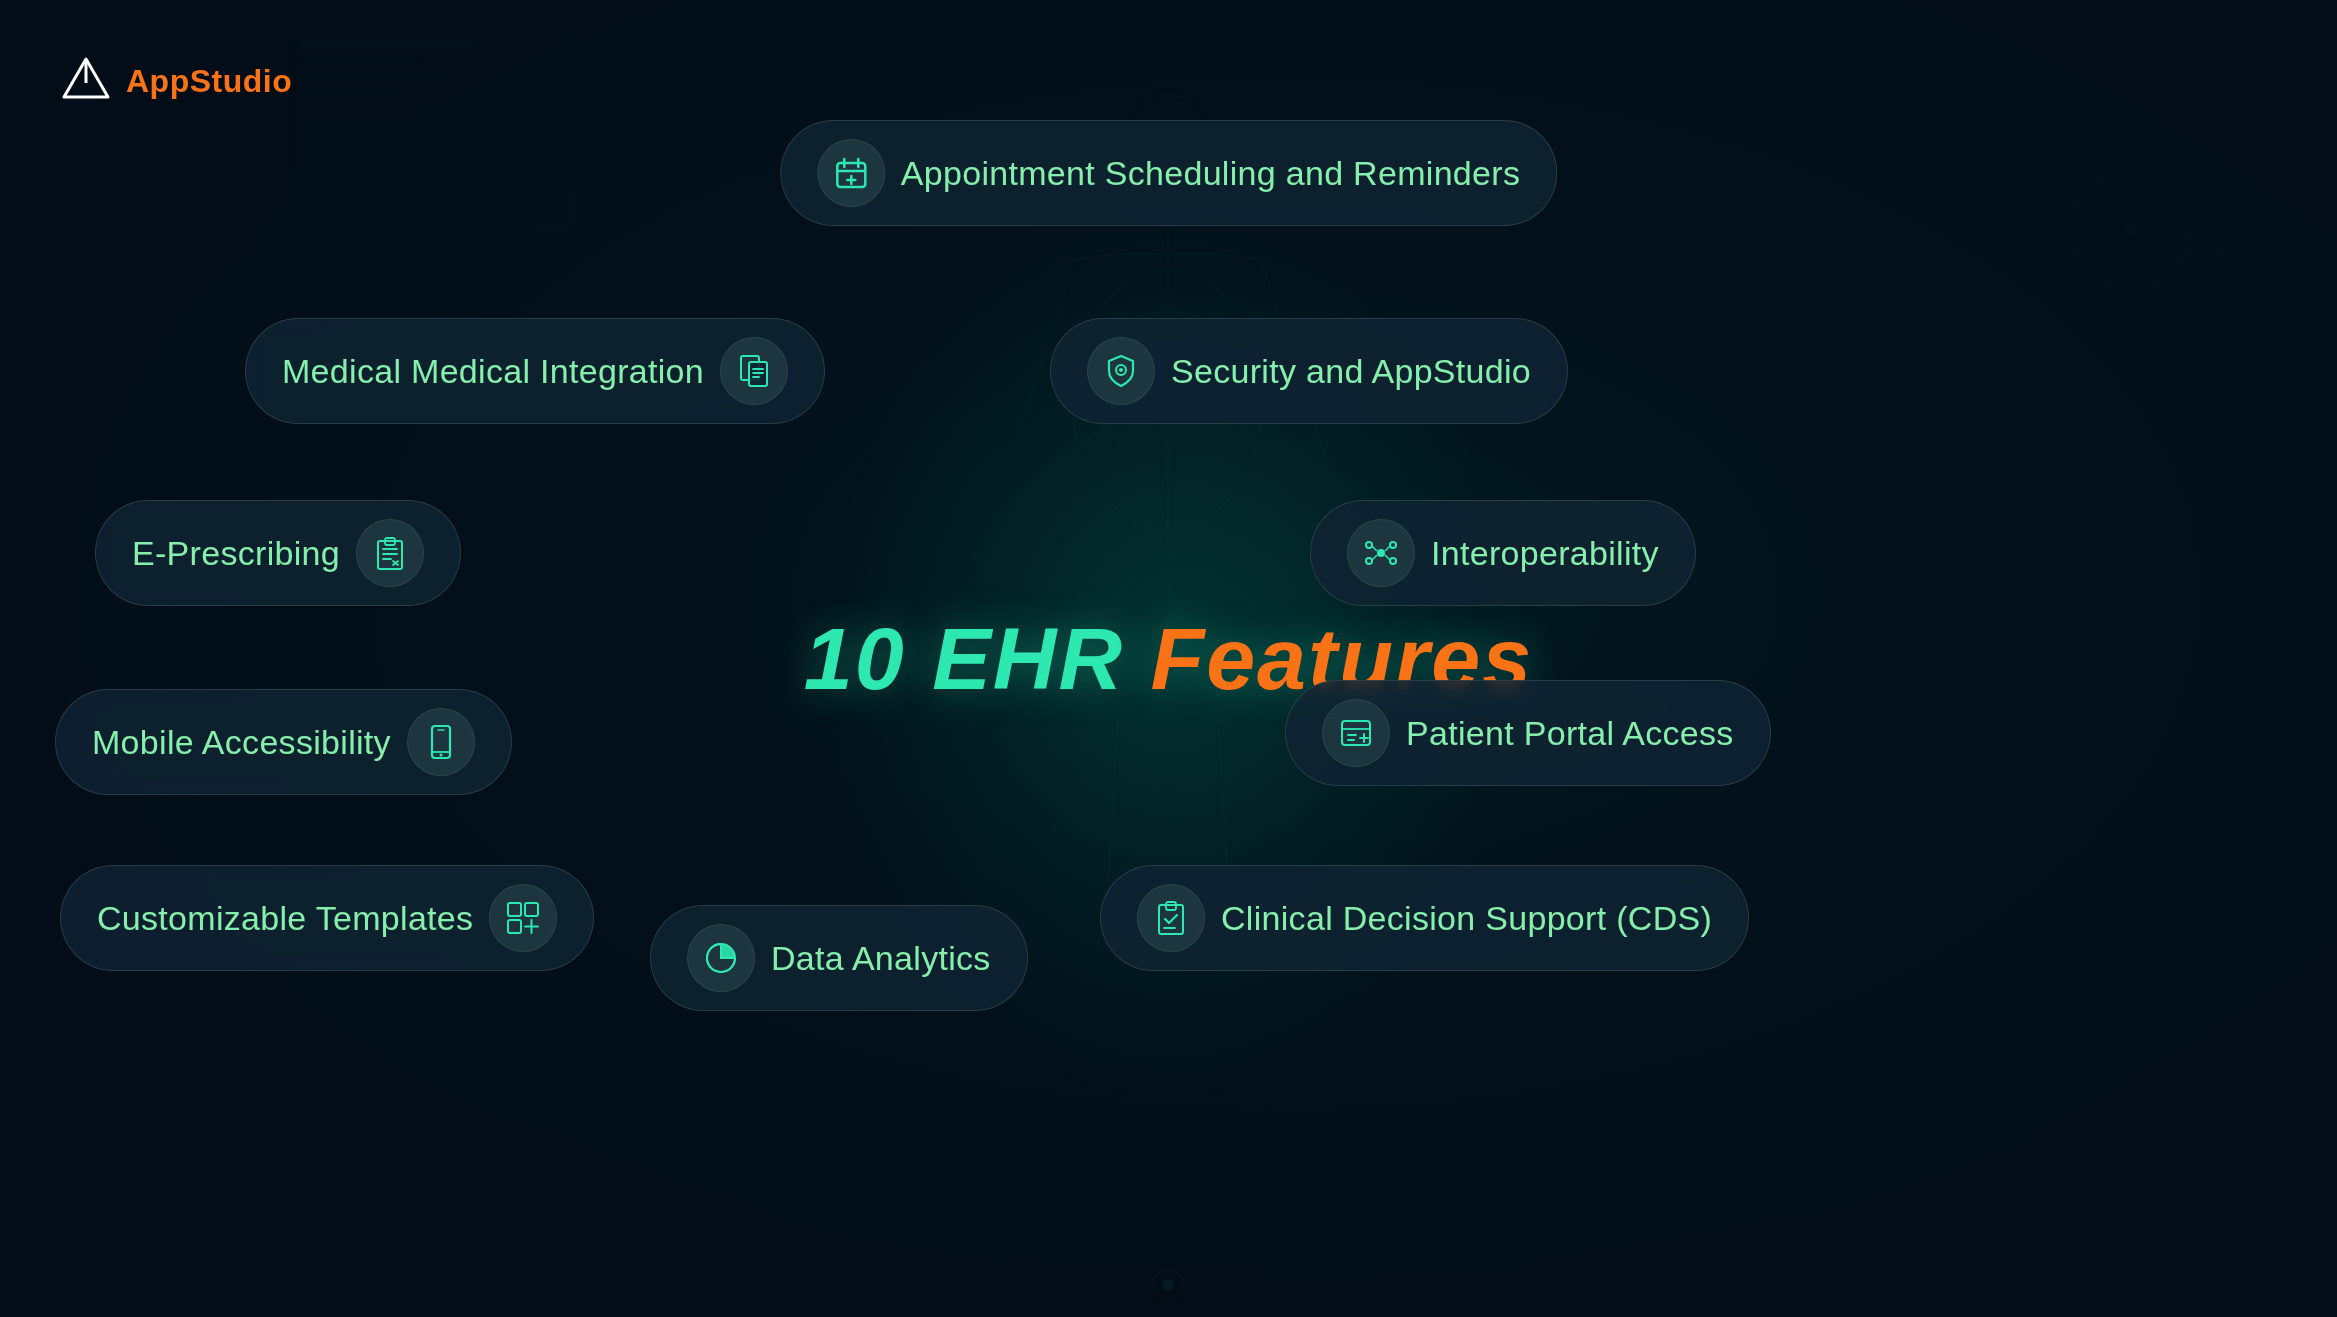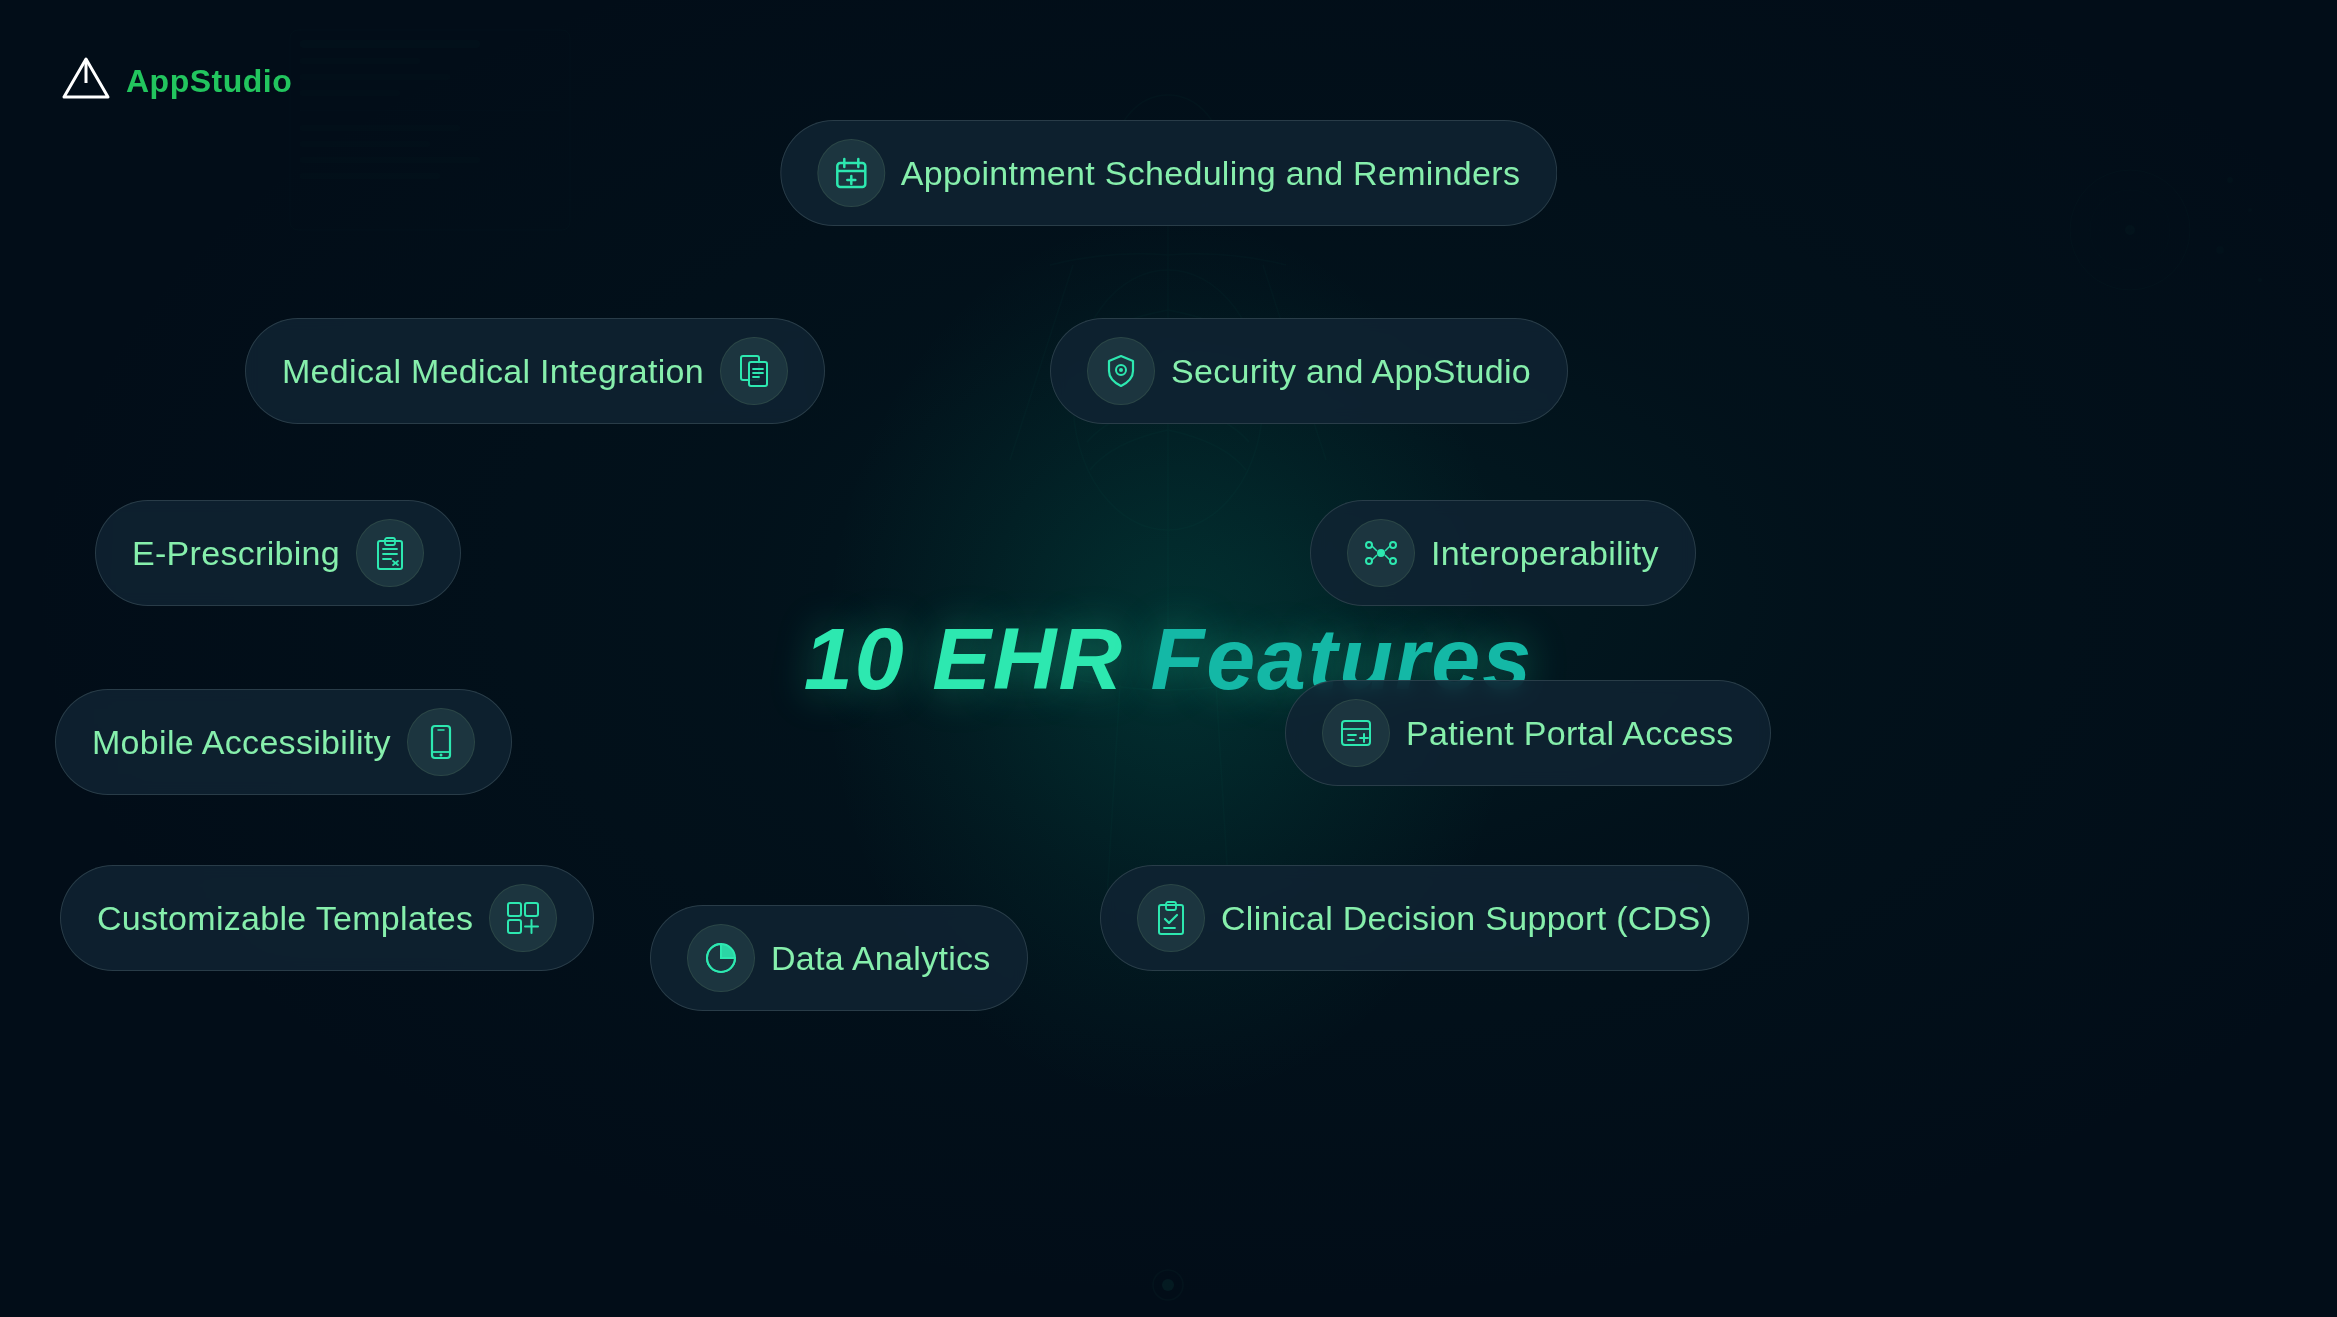--- a/index.html
+++ b/index.html
@@ -62,21 +62,21 @@
       gap: 14px;
       z-index: 10;
     }
 
     .logo-icon {
       width: 52px;
       height: 52px;
     }
 
     .logo-text {
-      color: #22c55e;
+      color: #f97316;
       font-size: 32px;
       font-weight: 600;
       letter-spacing: 0.5px;
     }
 
     
     .center-title {
       position: absolute;
       top: 50%;
       left: 50%;
@@ -98,21 +98,21 @@
     .center-title-text .number {
       font-style: italic;
     }
 
     .center-title-text .ehr {
       font-style: italic;
     }
 
     .center-title-text .features {
       font-style: italic;
-      color: #14b8a6;
+      color: #f97316;
     }
 
     
     .feature-pill {
       position: absolute;
       display: flex;
       align-items: center;
       gap: 16px;
       background: rgba(15, 35, 50, 0.85);
       border: 1px solid rgba(60, 80, 90, 0.6);

